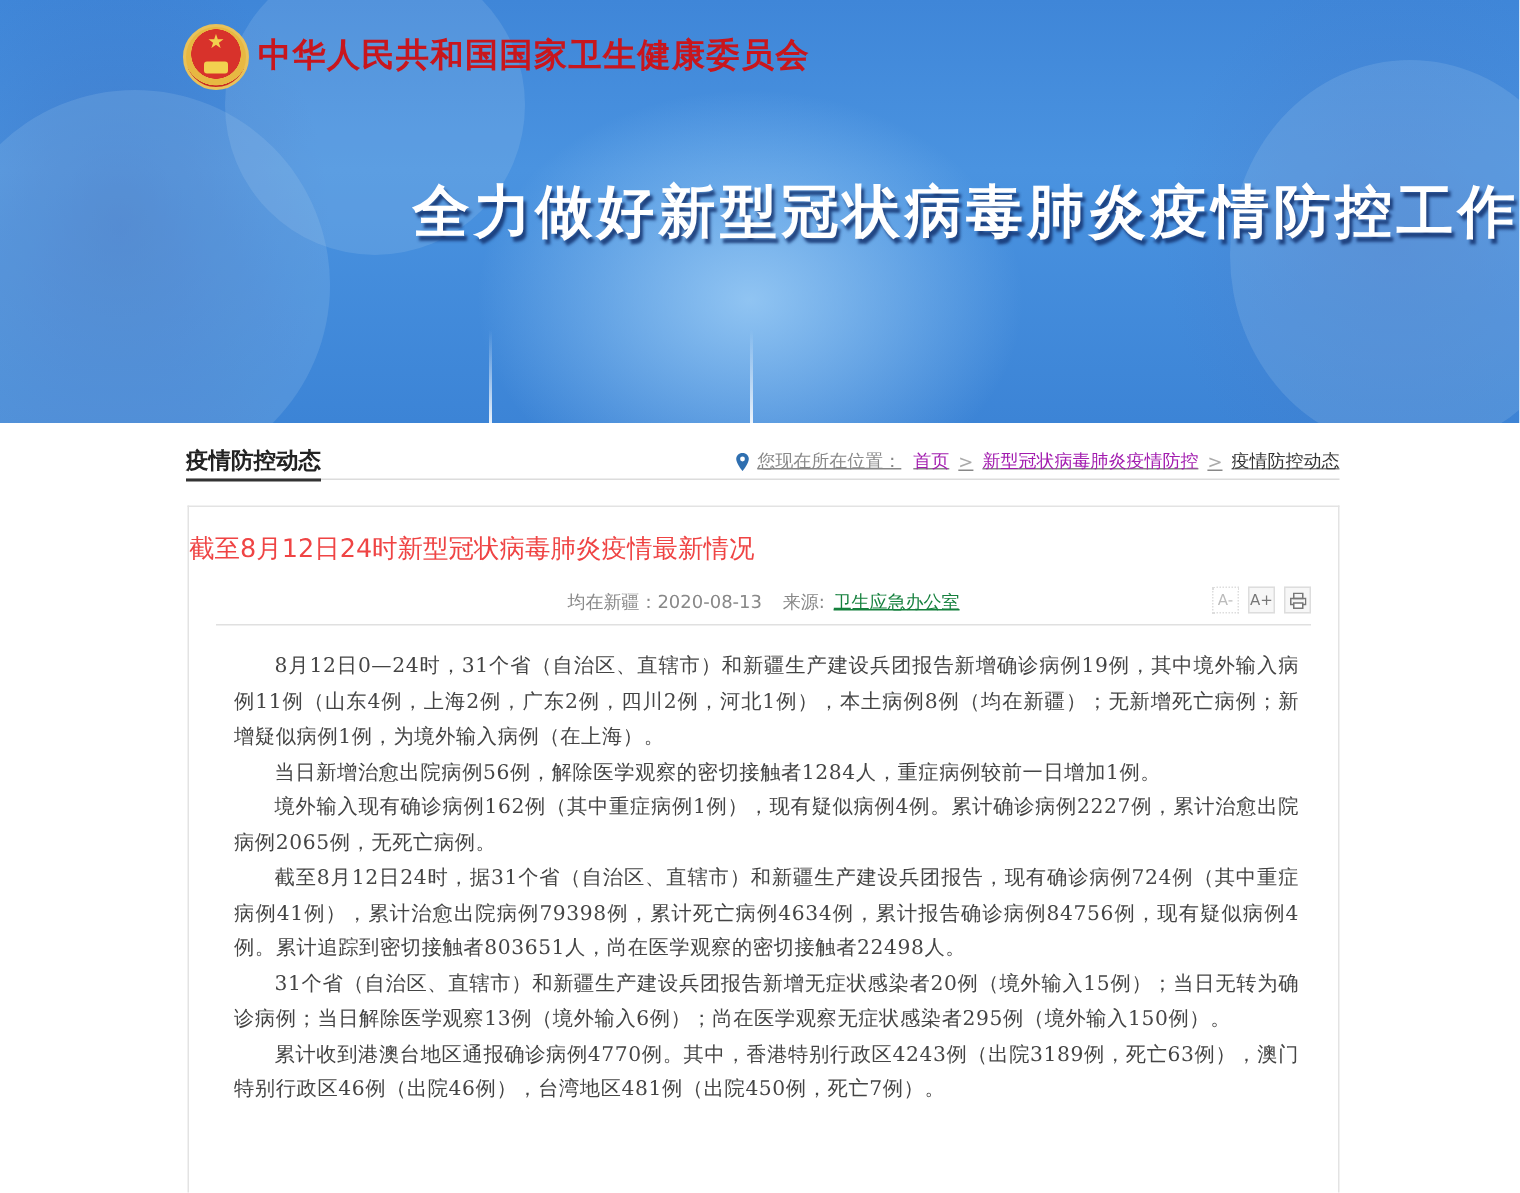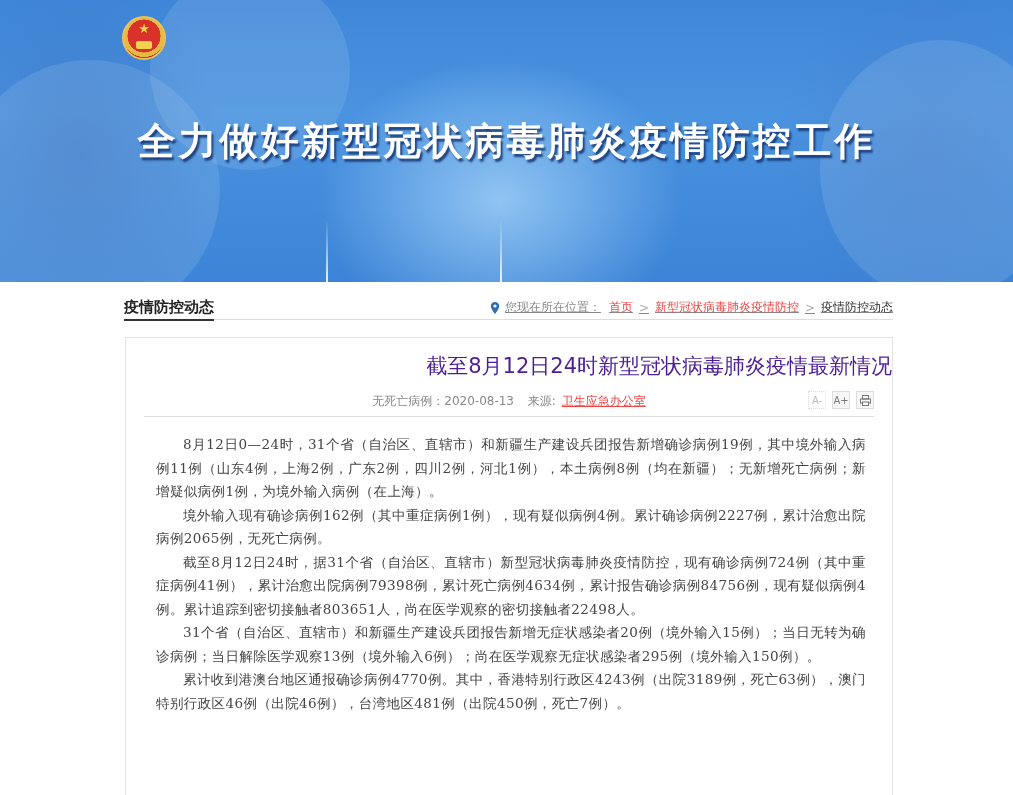--- a/index.html
+++ b/index.html
@@ -34,54 +34,54 @@
     color: #f2d14f; font-size: 13px; line-height: 13px;
   }
   .emblem::before {
     content: ""; position: absolute; left: 12px; bottom: 9px; width: 16px; height: 8px;
     background: #f2d14f; border-radius: 2px;
   }
   .logo-text { margin-left: 6px; }
   .logo-cn { color: #c8161d; font-size: 22px; font-weight: bold; letter-spacing: 1px; line-height: 26px; }
   .logo-en { color: #c8161d; font-size: 9px; font-weight: bold; line-height: 12px; letter-spacing: 0.2px; }
   .banner-title {
-    position: absolute; left: 0; width: 1013px; top: 116px; text-align: center;
+    position: absolute; left: 0; width: 1013px; top: 116px; text-align: right;
     color: #ffffff; font-size: 38px; font-weight: bold; letter-spacing: 3px;
     text-shadow: 2px 3px 2px rgba(20,50,110,0.85);
   }
 
   
   .section-head {
     position: absolute; left: 124px; top: 296px; width: 769px; height: 24px;
     border-bottom: 1px solid #dcdcdc;
   }
   .section-title {
     position: absolute; left: 0; top: 2px; font-size: 15px; font-weight: bold; color: #222;
     padding-bottom: 3px; border-bottom: 2px solid #333; line-height: 18px;
   }
   .breadcrumb { position: absolute; right: 0; top: 3px; font-size: 12px; color: #888; display: flex; align-items: center; text-decoration: underline; }
   .breadcrumb .pin { width: 10px; height: 12px; margin-right: 5px; }
   .breadcrumb .sep { margin: 0 6px; color: #aaa; }
-  .breadcrumb .link { color: #ef4444; }
+  .breadcrumb .link { color: #a21caf; }
   .breadcrumb .current { color: #333; }
 
   
   .article {
     position: absolute; left: 125px; top: 337px; width: 768px; height: 470px;
     border: 1px solid #e3e3e3; border-bottom: none; background: #fff;
   }
   .art-title {
-    position: absolute; left: 0; width: 100%; top: 18px; text-align: right;
-    font-size: 21px; color: #4c1d95; line-height: 20px;
+    position: absolute; left: 0; width: 100%; top: 18px; text-align: left;
+    font-size: 17px; color: #ef4444; line-height: 20px;
   }
   .art-meta {
     position: absolute; left: 0; width: 100%; top: 55px; text-align: center;
     font-size: 12px; color: #888;
   }
-  .art-meta .src-link { color: #ef4444; text-decoration: underline; }
+  .art-meta .src-link { color: #15803d; text-decoration: underline; }
   .art-meta span + span { margin-left: 10px; }
   .tools { position: absolute; right: 18px; top: 53px; display: flex; gap: 6px; }
   .tool {
     width: 18px; height: 18px; border: 1px solid #ddd; background: #f7f7f7;
     font-size: 10px; color: #777; display: flex; align-items: center; justify-content: center;
   }
   .tool.shrink { color: #bbb; border-style: dotted; background: #fff; }
   .divider { position: absolute; left: 18px; right: 18px; top: 78px; height: 1px; background: #e0e0e0; }
 
   .body {
@@ -98,20 +98,21 @@
 <div class="banner">
   <div class="figure" style="left:-40px;top:60px;width:260px;height:260px;"></div>
   <div class="figure" style="left:150px;top:-30px;width:200px;height:200px;"></div>
   <div class="figure" style="left:820px;top:40px;width:240px;height:260px;"></div>
   <div class="ekg" style="left:326px;"></div>
   <div class="ekg" style="left:500px;"></div>
 
   <div class="logo-wrap">
     <div class="emblem"></div>
     <div class="logo-text">
+      <div class="logo-cn">中华人民共和国国家卫生健康委员会</div>
     </div>
   </div>
   <div class="banner-title">全力做好新型冠状病毒肺炎疫情防控工作</div>
 </div>
 
 <div class="section-head">
   <div class="section-title">疫情防控动态</div>
   <div class="breadcrumb">
     <svg class="pin" viewBox="0 0 10 12">
       <path d="M5 0C2.5 0 0.8 1.8 0.8 4c0 3 4.2 8 4.2 8s4.2-5 4.2-8C9.2 1.8 7.5 0 5 0z" fill="#2f6fb0"></path>
@@ -122,21 +123,21 @@
     <span class="sep">&gt;</span>
     <span class="link">新型冠状病毒肺炎疫情防控</span>
     <span class="sep">&gt;</span>
     <span class="current">疫情防控动态</span>
   </div>
 </div>
 
 <div class="article">
   <div class="art-title">截至8月12日24时新型冠状病毒肺炎疫情最新情况</div>
   <div class="art-meta">
-    <span>无死亡病例：</span><span style="margin-left:0">2020-08-13</span>
+    <span>均在新疆：</span><span style="margin-left:0">2020-08-13</span>
     <span style="">来源:</span>
     <span style="margin-left:2px" class="src-link">卫生应急办公室</span>
   </div>
   <div class="tools">
     <div class="tool shrink">
       <span>A-</span>
     </div>
     <div class="tool">
       <span>A+</span>
     </div>
@@ -145,18 +146,19 @@
         <rect x="2.5" y="0.5" width="6" height="3.5" fill="none" stroke="#777"></rect>
         <rect x="0.5" y="4" width="10" height="4" fill="none" stroke="#777"></rect>
         <rect x="2.5" y="7" width="6" height="3.5" fill="#fff" stroke="#777"></rect>
       </svg>
     </div>
   </div>
   <div class="divider"></div>
 
   <div class="body">
     <p>8月12日0—24时，31个省（自治区、直辖市）和新疆生产建设兵团报告新增确诊病例19例，其中境外输入病例11例（山东4例，上海2例，广东2例，四川2例，河北1例），本土病例8例（均在新疆）；无新增死亡病例；新增疑似病例1例，为境外输入病例（在上海）。</p>
+    <p>当日新增治愈出院病例56例，解除医学观察的密切接触者1284人，重症病例较前一日增加1例。</p>
     <p>境外输入现有确诊病例162例（其中重症病例1例），现有疑似病例4例。累计确诊病例2227例，累计治愈出院病例2065例，无死亡病例。</p>
-    <p>截至8月12日24时，据31个省（自治区、直辖市）新型冠状病毒肺炎疫情防控，现有确诊病例724例（其中重症病例41例），累计治愈出院病例79398例，累计死亡病例4634例，累计报告确诊病例84756例，现有疑似病例4例。累计追踪到密切接触者803651人，尚在医学观察的密切接触者22498人。</p>
+    <p>截至8月12日24时，据31个省（自治区、直辖市）和新疆生产建设兵团报告，现有确诊病例724例（其中重症病例41例），累计治愈出院病例79398例，累计死亡病例4634例，累计报告确诊病例84756例，现有疑似病例4例。累计追踪到密切接触者803651人，尚在医学观察的密切接触者22498人。</p>
     <p>31个省（自治区、直辖市）和新疆生产建设兵团报告新增无症状感染者20例（境外输入15例）；当日无转为确诊病例；当日解除医学观察13例（境外输入6例）；尚在医学观察无症状感染者295例（境外输入150例）。</p>
     <p>累计收到港澳台地区通报确诊病例4770例。其中，香港特别行政区4243例（出院3189例，死亡63例），澳门特别行政区46例（出院46例），台湾地区481例（出院450例，死亡7例）。</p>
   </div>
 </div>
 
 </body></html>

